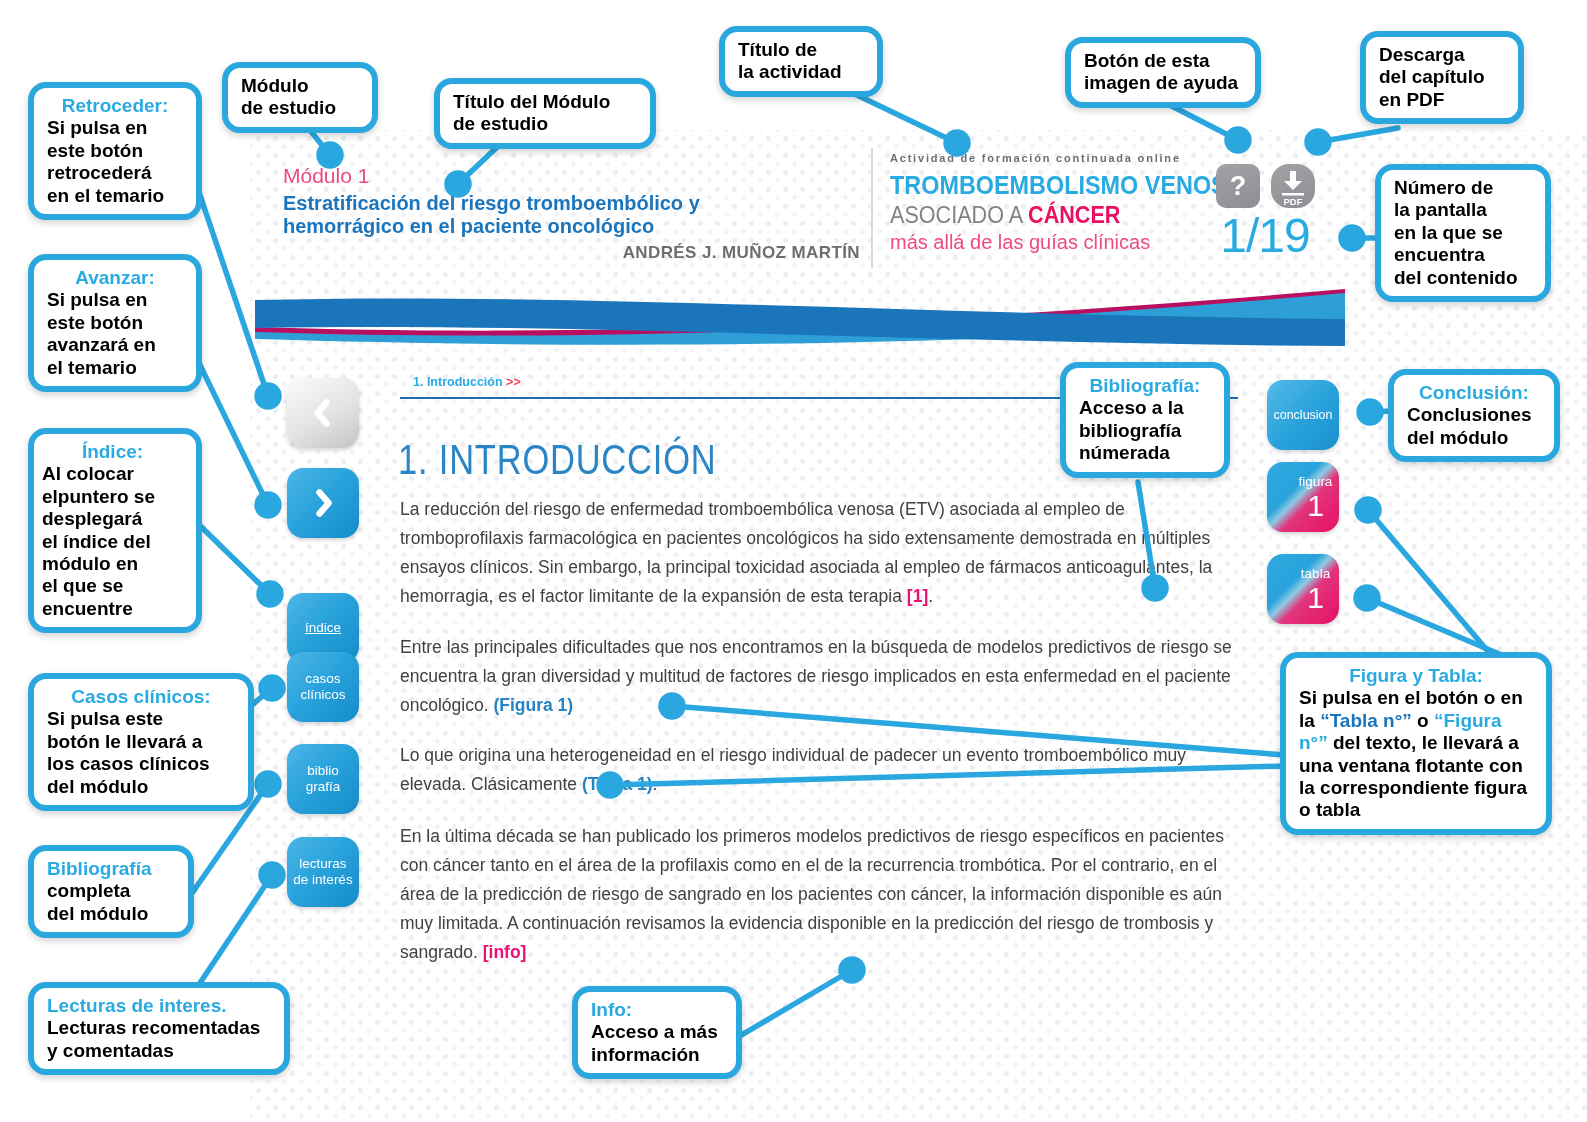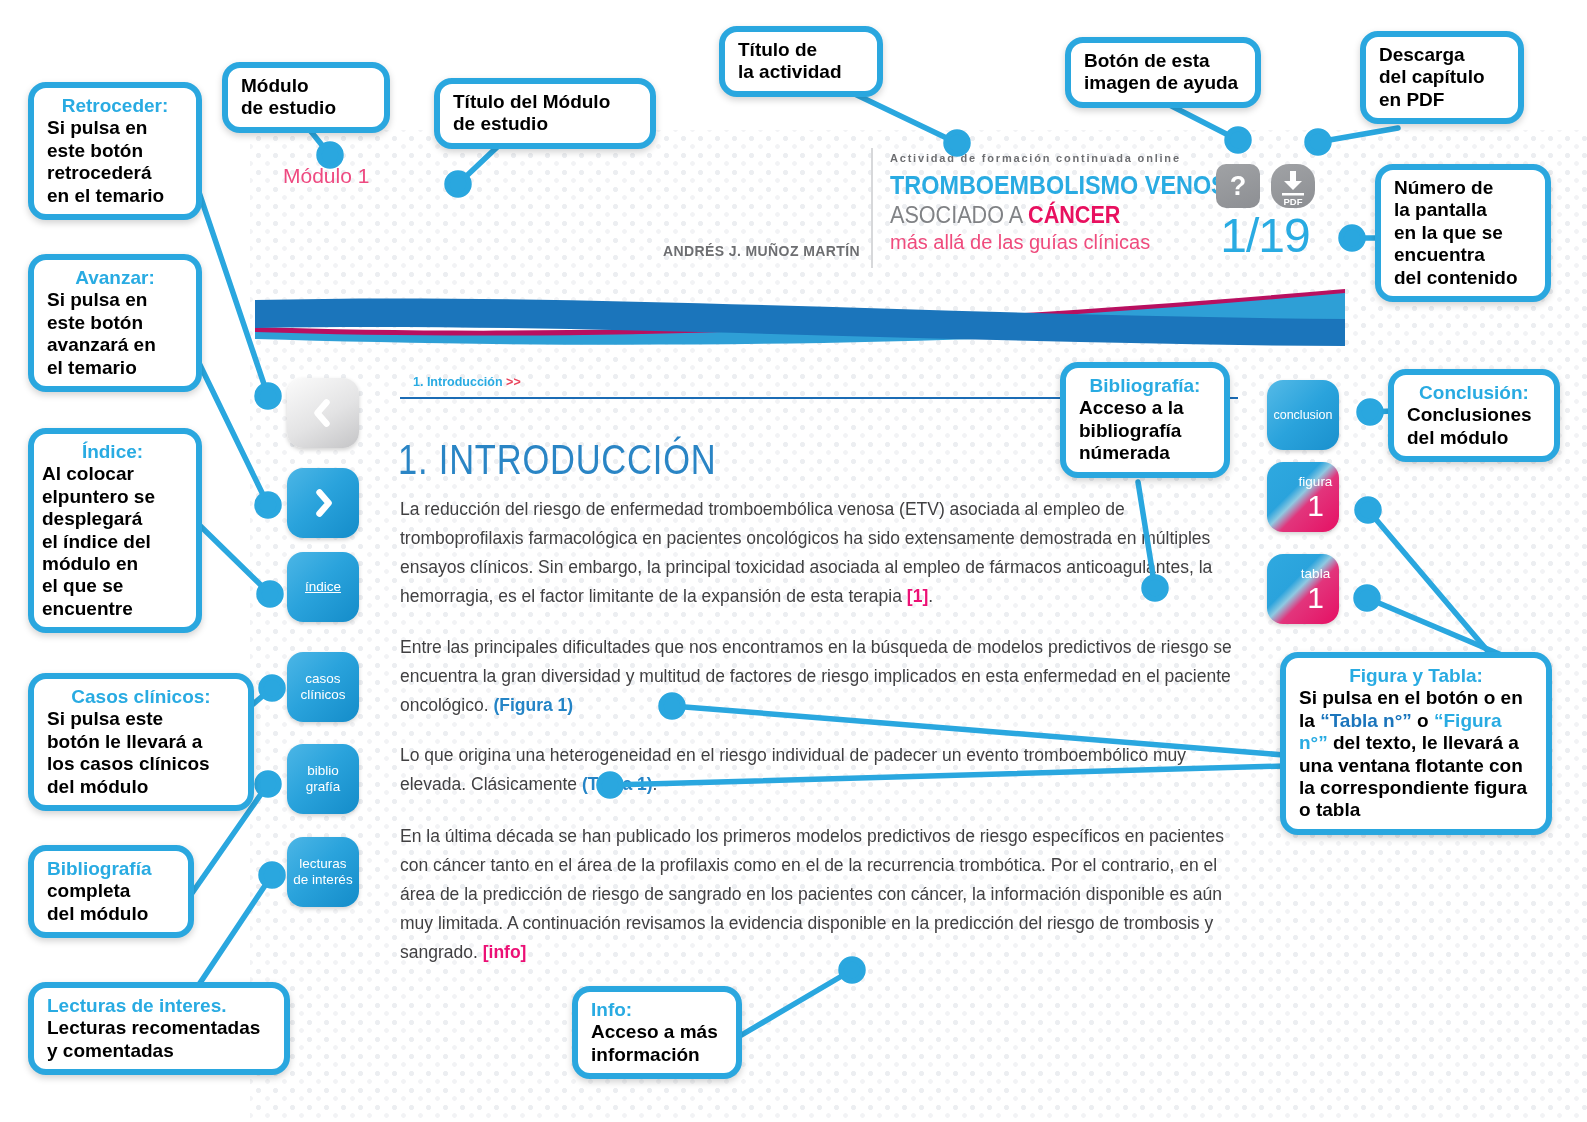--- a/index.html
+++ b/index.html
@@ -10,21 +10,21 @@
     background-image: radial-gradient(#eceef1 2.2px, transparent 2.9px),
                       radial-gradient(#f2f3f5 2.0px, transparent 2.7px);
     background-size: 17px 17px, 17px 17px;
     background-position: 0 0, 9px 8px;
     z-index:0; }
   .abs { position:absolute; }
 
   
   .module-kicker { left:283px; top:164px; font-size:21px; font-weight:500; color:#ee4a81; z-index:1; }
   .module-title { left:283px; top:192px; width:480px; font-size:20px; font-weight:bold; color:#1b75bc; line-height:1.15; z-index:1; }
-  .author { left:520px; top:243px; width:340px; text-align:right; font-size:14px; font-weight:bold; color:#6d6e71; letter-spacing:.4px; z-index:1; }
+  .author { left:520px; top:243px; width:340px; text-align:right; font-size:17px; font-weight:bold; color:#6d6e71; letter-spacing:.4px; z-index:1; }
   .hdr-divider { left:871px; top:148px; width:2px; height:120px; background:#d7d8da; z-index:1; }
   .act-kicker { left:890px; top:152px; font-size:11px; font-weight:bold; color:#6d6e71; letter-spacing:1.8px; z-index:1; }
   .act-title { left:890px; top:170px; font-size:26px; font-weight:bold; color:#29abe2; transform:scaleX(.9); transform-origin:left; white-space:nowrap; z-index:1; }
   .act-sub { left:890px; top:201px; font-size:24px; transform:scaleX(.9); transform-origin:left; white-space:nowrap; z-index:1; }
   .act-sub .pre { color:#808285; }
   .act-sub .acc { color:#e8105f; font-weight:bold; }
   .act-tagline { left:890px; top:231px; font-size:20px; color:#ef4b7d; z-index:1; }
   .sq-btn { width:44px; height:44px; border-radius:10px; background:linear-gradient(160deg,#a0a2a5,#8d8f93); color:#fff;
     display:flex; align-items:center; justify-content:center; z-index:1; }
   .help-btn { left:1216px; top:164px; font-size:27px; font-weight:bold; }
@@ -33,21 +33,21 @@
 
   
   .wave { left:255px; top:283px; z-index:1; }
 
   
   .nav-btn { left:287px; width:72px; height:70px; border-radius:16px; display:flex; align-items:center; justify-content:center;
     text-align:center; color:#fff; font-size:13.5px; line-height:1.15; white-space:pre-line; z-index:2;
     background:linear-gradient(135deg,#4cb6e6 0%,#2aa3dc 45%,#148cc9 100%); box-shadow:0 2px 4px rgba(0,0,0,.18); }
   .nav-btn.gray { background:linear-gradient(150deg,#fbfbfb 0%,#e3e3e4 55%,#c4c4c6 100%); }
   .btn-back { top:378px; } .btn-next { top:468px; }
-  .btn-indice { top:552px;text-decoration:underline; } .btn-casos { top:652px; } .btn-biblio { top:744px; } .btn-lecturas { top:837px; }
+  .btn-indice { top:593px;text-decoration:underline; } .btn-casos { top:652px; } .btn-biblio { top:744px; } .btn-lecturas { top:837px; }
 
   
   .rail-btn { left:1267px; width:72px; height:70px; border-radius:16px; color:#fff; z-index:2;
     display:flex; flex-direction:column; align-items:center; justify-content:center; box-shadow:0 2px 4px rgba(0,0,0,.18); }
   .btn-conclusion { top:380px; font-size:12.5px; background:linear-gradient(135deg,#55bae7 0%,#2aa3dc 50%,#1a90cd 100%); }
   .grad-pink { background:linear-gradient(135deg,#2fa9e0 0%,#2aa3dc 38%,#8ec9e2 47%,#e2357c 58%,#e60f63 100%);padding-left:25px; }
   .btn-figura { top:462px; } .btn-tabla { top:554px; }
   .rail-btn .lbl { font-size:13.5px; }
   .rail-btn .num { font-size:30px; line-height:1; margin-top:2px; }
 
@@ -73,20 +73,21 @@
 
   
   .connectors { position:absolute; left:0; top:0; z-index:4; pointer-events:none; }
 </style>
 </head>
 <body>
 
 <div class="stage">
 
   <div class="abs module-kicker">Módulo 1</div>
+  <div class="abs module-title">Estratificación del riesgo tromboembólico y hemorrágico en el paciente oncológico</div>
   <div class="abs author">ANDRÉS J. MUÑOZ MARTÍN</div>
   <div class="abs hdr-divider"></div>
   <div class="abs act-kicker">Actividad de formación continuada online</div>
   <div class="abs act-title">TROMBOEMBOLISMO VENOSO</div>
   <div class="abs act-sub"><span class="pre">ASOCIADO A </span><span class="acc">CÁNCER</span></div>
   <div class="abs act-tagline">más allá de las guías clínicas</div>
 
   <div class="abs sq-btn help-btn">
       <span>?</span>
     </div>
@@ -180,21 +181,21 @@
         <circle cx="610" cy="785" r="11"></circle>
       <line x1="1492" y1="656" x2="1368" y2="510"></line>
         <circle cx="1368" cy="510" r="11"></circle>
       <line x1="1504" y1="656" x2="1367" y2="598"></line>
         <circle cx="1367" cy="598" r="11"></circle>
       <line x1="733" y1="1040" x2="852" y2="970"></line>
         <circle cx="852" cy="970" r="11"></circle>
     </g>
   </svg>
 
-  <div class="callout" style="left:222px; top:62px; width:168px;">
+  <div class="callout" style="left:222px; top:62px; width:156px;">
     <div class="c-body">Módulo
 de estudio</div>
   </div>
   <div class="callout" style="left:434px; top:78px; width:222px;">
     <div class="c-body">Título del Módulo
 de estudio</div>
   </div>
   <div class="callout" style="left:28px; top:82px; width:174px;">
     <div class="c-title">Retroceder:</div>
     <div class="c-body">Si pulsa en

